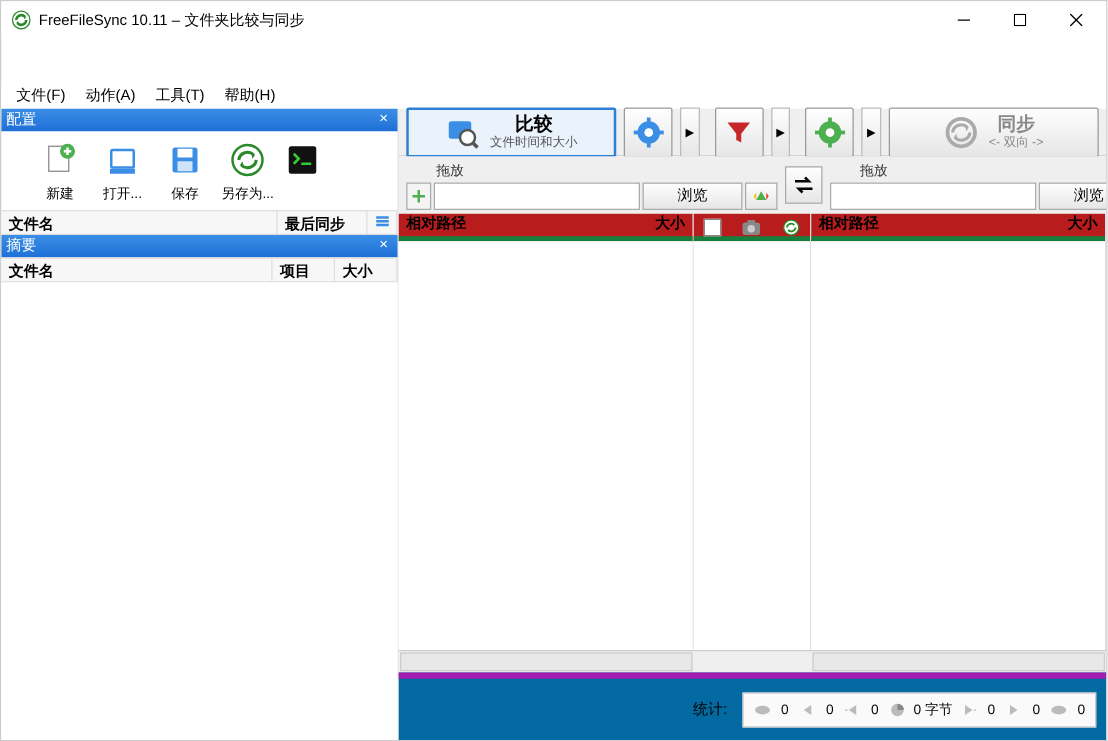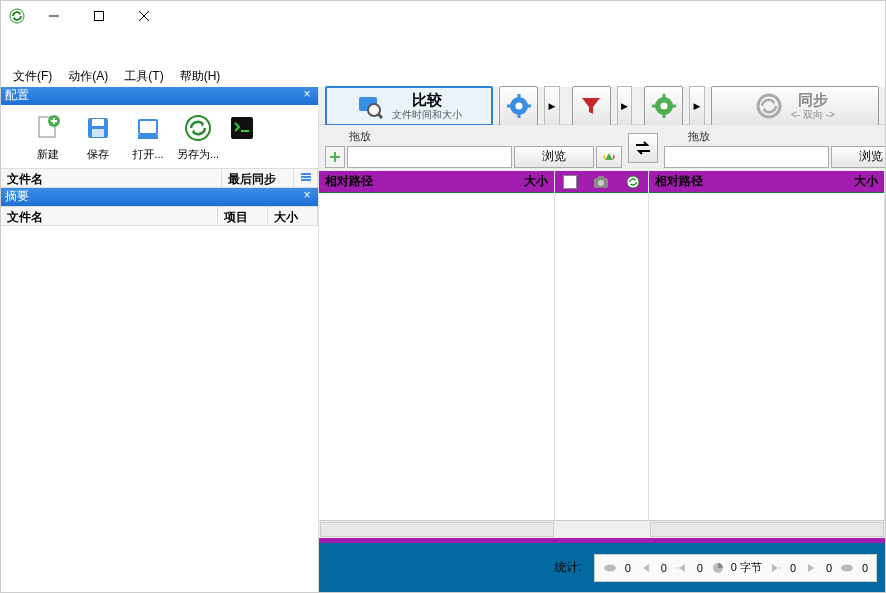--- a/index.html
+++ b/index.html
@@ -35,21 +35,21 @@
 .path-ctrl { display: flex; align-items: center; gap: 2px; }
 .path-ctrl .plus { width: 20px; height: 22px; border: 1px solid #aaa; background: #f4f4f4; display:flex;align-items:center;justify-content:center; }
 .path-ctrl input { flex: 1; height: 22px; border: 1px solid #aaa; padding: 0 4px; background: #fff; }
 .path-ctrl .browse { width: 80px; height: 22px; border: 1px solid #aaa; background: linear-gradient(#fefefe,#e6e6e6); }
 .path-ctrl .cloud { width: 26px; height: 22px; border: 1px solid #aaa; background: linear-gradient(#fefefe,#e6e6e6); display:flex;align-items:center;justify-content:center; }
 .swap { width: 34px; display: flex; align-items: center; justify-content: center; }
 .swap .b { width: 30px; height: 30px; border: 1px solid #aaa; background: linear-gradient(#fefefe,#e6e6e6); display:flex;align-items:center;justify-content:center; font-size:14px; }
 .grid-area { flex: 1; display: flex; background: #fff; min-height: 0; }
 .grid { flex: 1; display: flex; flex-direction: column; border-right: 1px solid #ddd; }
 .grid-mid { width: 94px; display: flex; flex-direction: column; border-right: 1px solid #ddd; }
-.ghead { height: 22px; background: #a21caf; border-bottom: 1px solid #15803d; display: flex; align-items: center; }
+.ghead { height: 22px; background: #b91c1c; border-bottom: 4px solid #15803d; display: flex; align-items: flex-end; }
 .ghead .h { padding: 2px 6px; font-weight: bold; }
 .ghead .h.r { margin-left: auto; }
 .grid .body, .grid-mid .body { flex: 1; background: #fff; }
 .hscroll { height: 18px; background: #efefef; border-top: 1px solid #ccc; display:flex; }
 .hscroll .track { flex:1; background:#e8e8e8; border:1px solid #ccc; margin:1px; }
 .statusbar { height: 54px; background: #0369a1; border-top: 5px solid #a21caf; display: flex; align-items: center; justify-content: flex-end; padding: 0 8px; gap: 12px; }
 .stats { display: flex; align-items: center; gap: 4px; border:1px solid #ccc; padding:4px 6px; background:#fafafa;}
 .stats .ic { width: 18px; height: 18px; display:flex;align-items:center;justify-content:center; }
 .stats .v { font-size: 11px; min-width: 10px; text-align: center; }
 svg { display: block; }
@@ -58,20 +58,21 @@
 <body>
 
 <div class="titlebar">
   <span style="margin-right:6px">
     <svg width="16" height="16" viewBox="0 0 16 16">
         <circle cx="8" cy="8" r="7" fill="#fff" stroke="#2a8a2a"></circle>
         <path d="M4 8a4 4 0 0 1 7-2.5M12 8a4 4 0 0 1-7 2.5" stroke="#2a8a2a" stroke-width="2" fill="none"></path>
         <path d="M10 4l2 1.5-1.5 2zM6 12l-2-1.5 1.5-2z" fill="#2a8a2a"></path>
       </svg>
   </span>
+  <span class="title">FreeFileSync 10.11 – 文件夹比较与同步</span>
   <div class="btn">
     <svg width="10" height="10">
         <line x1="0" y1="5" x2="10" y2="5" stroke="#000"></line>
       </svg>
   </div>
   <div class="btn">
     <svg width="10" height="10">
         <rect x="0.5" y="0.5" width="9" height="9" fill="none" stroke="#000"></rect>
       </svg>
   </div>
@@ -105,36 +106,36 @@
               <rect x="6" y="4" width="16" height="20" fill="#fff" stroke="#888"></rect>
               <circle cx="21" cy="8" r="6" fill="#4caf50"></circle>
               <path d="M21 5v6M18 8h6" stroke="#fff" stroke-width="2"></path>
             </svg>
         </span>
         <span class="lbl">新建</span>
       </div>
       <div class="tool">
         <span class="icon">
           <svg width="30" height="30" viewBox="0 0 30 30">
+              <rect x="5" y="6" width="20" height="16" rx="2" fill="#3b8ee6"></rect>
+              <rect x="7" y="8" width="16" height="12" fill="#fff"></rect>
+              <rect x="5" y="22" width="20" height="4" fill="#3b8ee6"></rect>
+            </svg>
+        </span>
+        <span class="lbl">打开...</span>
+      </div>
+      <div class="tool">
+        <span class="icon">
+          <svg width="30" height="30" viewBox="0 0 30 30">
               <rect x="5" y="5" width="20" height="20" rx="2" fill="#3b8ee6"></rect>
               <rect x="9" y="6" width="12" height="7" fill="#fff"></rect>
               <rect x="9" y="16" width="12" height="8" fill="#cfe4f8"></rect>
             </svg>
         </span>
         <span class="lbl">保存</span>
-      </div>
-      <div class="tool">
-        <span class="icon">
-          <svg width="30" height="30" viewBox="0 0 30 30">
-              <rect x="5" y="6" width="20" height="16" rx="2" fill="#3b8ee6"></rect>
-              <rect x="7" y="8" width="16" height="12" fill="#fff"></rect>
-              <rect x="5" y="22" width="20" height="4" fill="#3b8ee6"></rect>
-            </svg>
-        </span>
-        <span class="lbl">打开...</span>
       </div>
       <div class="tool">
         <span class="icon">
           <svg width="30" height="30" viewBox="0 0 30 30">
               <circle cx="15" cy="15" r="12" fill="#fff" stroke="#2a8a2a" stroke-width="2"></circle>
               <path d="M8 15a7 7 0 0 1 12-4M22 15a7 7 0 0 1-12 4" stroke="#2a8a2a" stroke-width="2.5" fill="none"></path>
               <path d="M18 9l3 2-2 3zM12 21l-3-2 2-3z" fill="#2a8a2a"></path>
             </svg>
         </span>
         <span class="lbl">另存为...</span>

